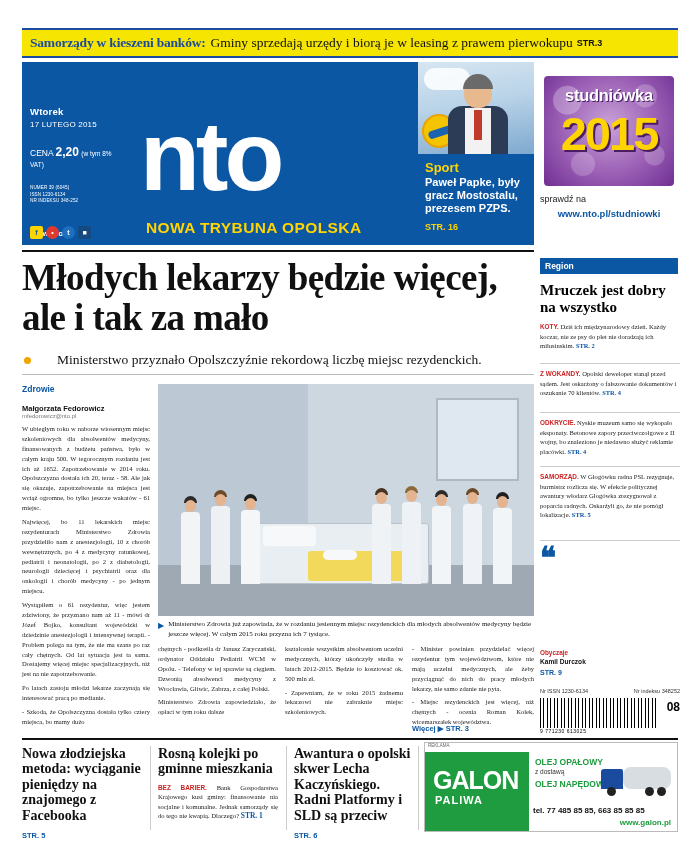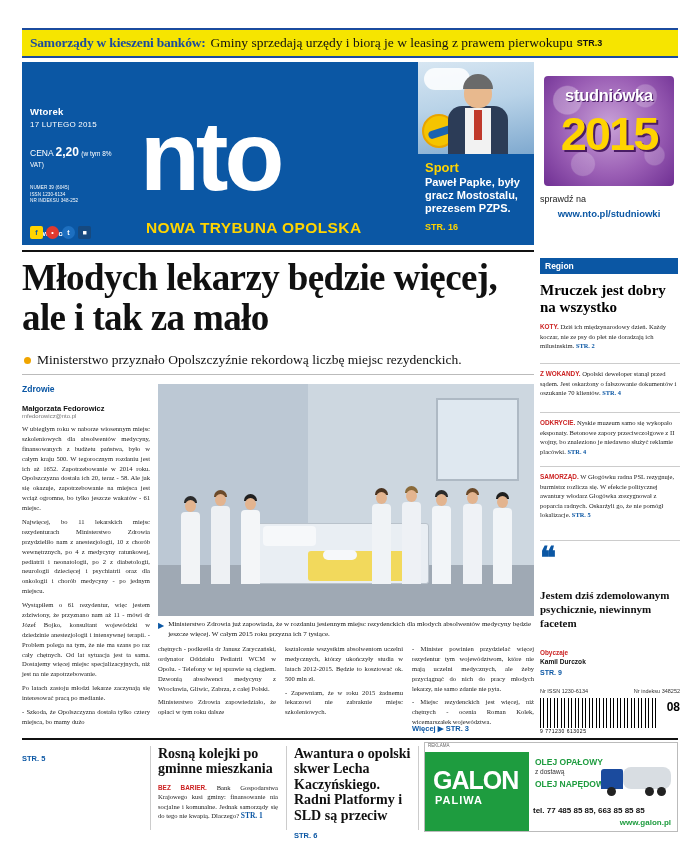--- a/index.html
+++ b/index.html
@@ -151,21 +151,21 @@
     position:absolute; top:258px; left:22px; width:510px;
     font-family:"Liberation Serif", serif;
     font-weight:bold; font-size:37px; line-height:1.07; color:#111;
     letter-spacing:-0.6px;
   }
   .sub-bullet {
     position:absolute; top:352px; left:24px; width:510px;
     display:flex; align-items:flex-start; gap:6px;
   }
   .sub-bullet .dot { width:7px; height:7px; border-radius:50%; background:#f0a500; margin-top:5px; flex:0 0 auto;}
-  .sub-bullet .txt { font-family:"Liberation Serif", serif; font-size:13.5px; color:#111;}
+  .sub-bullet .txt { font-family:"Liberation Serif", serif; font-size:13.5px; color:#111;margin-left:20px;}
   .hl-rule-bot { position:absolute; top:374px; left:22px; width:512px; height:1px; background:#bbb;}
 
   
   .kicker { position:absolute; top:384px; left:22px; font-size:8.5px; font-weight:bold; color:#0b57a4;}
   .byline { position:absolute; top:404px; left:22px; font-size:7.5px; font-weight:bold; color:#111;}
   .byline-mail { position:absolute; top:413px; left:22px; font-size:6px; color:#777;}
 
   .col1 {
     position:absolute; top:424px; left:22px; width:128px;
     font-family:"Liberation Serif", serif; font-size:6.6px; line-height:1.5;
@@ -472,37 +472,37 @@
   </div>
   <div class="reg-sep" style="top:466px"></div>
   <div class="reg-item" style="top:472px">
     <span class="tag tag-red">SAMORZĄD.</span>
     <span>W Głogówku radna PSL rezygnuje, burmistrz rozlicza się. W efekcie politycznej awantury włodarz Głogówka zrezygnował z poparcia radnych. Oskarżyli go, że nie pomógł lokalizacje.</span>
     <span class="pg">STR. 5</span>
   </div>
 
   <div class="quote-box">
     <div class="quote-marks">❝</div>
-    <div class="quote-text">Jestem dziś zdemolowanym psychicznie, niewinnym facetem</div>
     <div class="quote-cat">Obyczaje</div>
     <div class="quote-name">Kamil Durczok</div>
     <div class="quote-pg">STR. 9</div>
   </div>
 
   <div class="barcode-box">
     <div class="bc-issn">Nr ISSN 1230-6134</div>
     <div class="bc-nr">Nr indeksu 348252</div>
     <div class="bc"></div>
     <div class="bc-digits">9 771230 613025</div>
     <div class="bc-right">08</div>
   </div>
 
   <div class="bottom-rule"></div>
 
   <div class="bp bp1">
+    <div class="bp-title">Nowa złodziejska metoda: wyciąganie pieniędzy na znajomego z Facebooka</div>
     <div class="bp-pg">STR. 5</div>
   </div>
   <div class="vsep" style="left:150px"></div>
 
   <div class="bp bp2">
     <div class="bp-title">Rosną kolejki po gminne mieszkania</div>
     <div class="bp-body">
       <span class="bp-tag">BEZ BARIER.</span>
       <span>Bank Gospodarstwa Krajowego kusi gminy: finansowanie nia socjalne i komunalne. Jednak samorządy się do tego nie kwapią. Dlaczego?</span>
       <span class="bp-pg">STR. 1</span>

